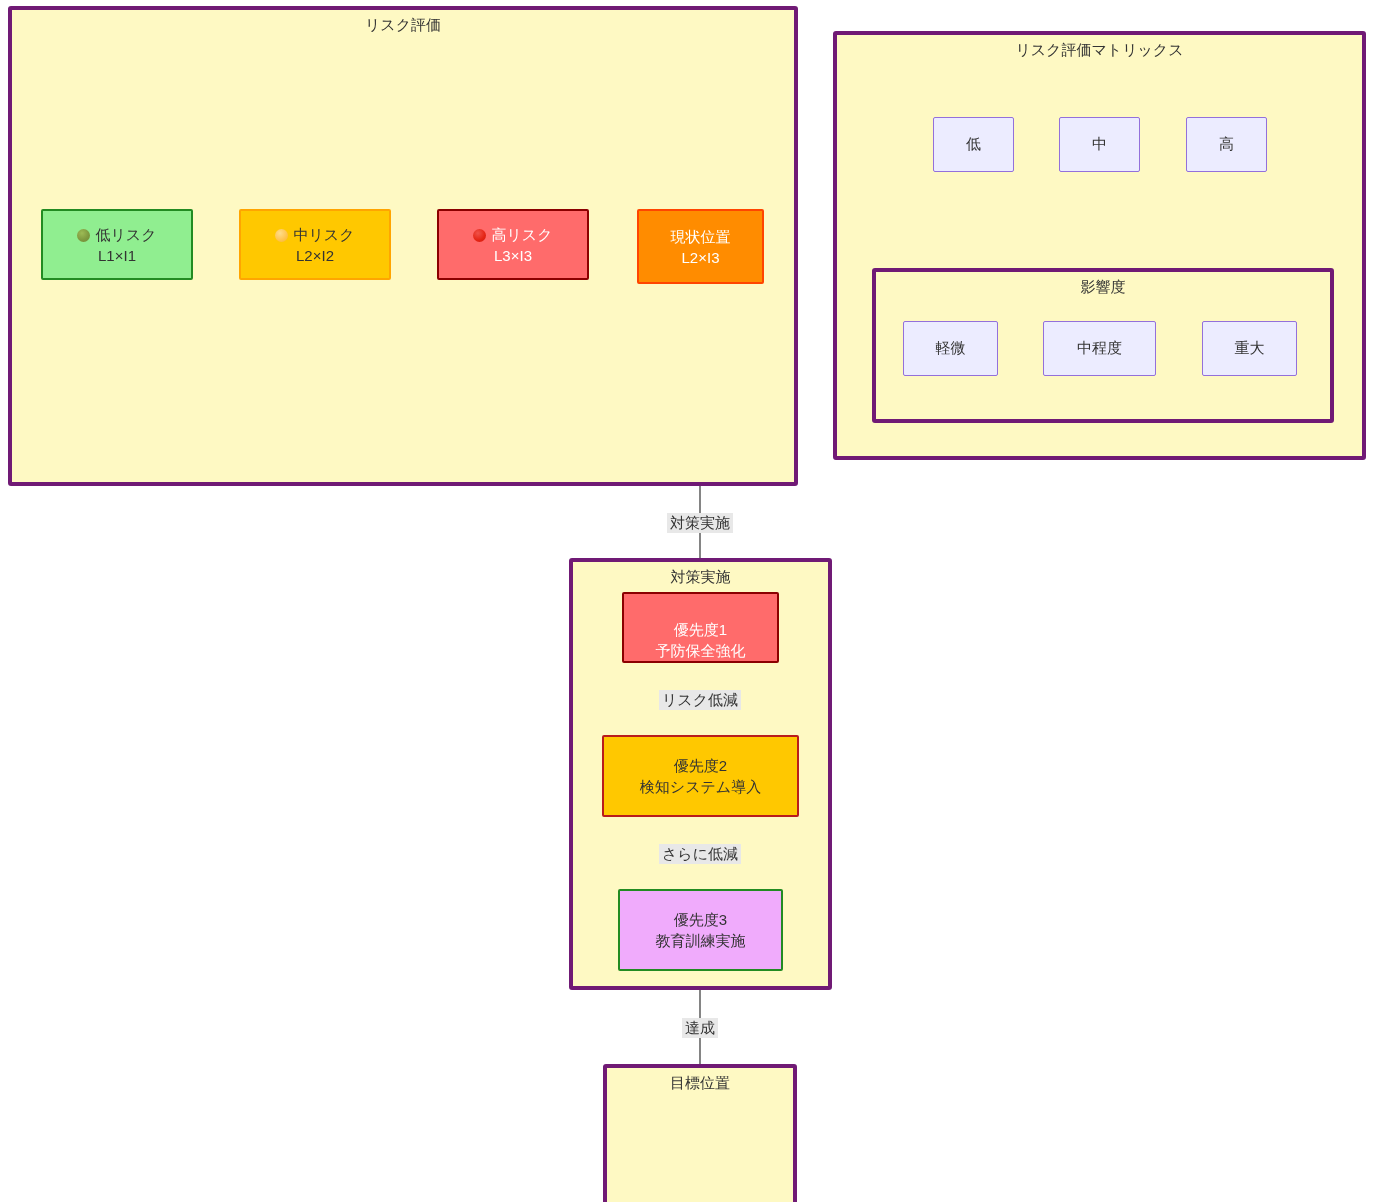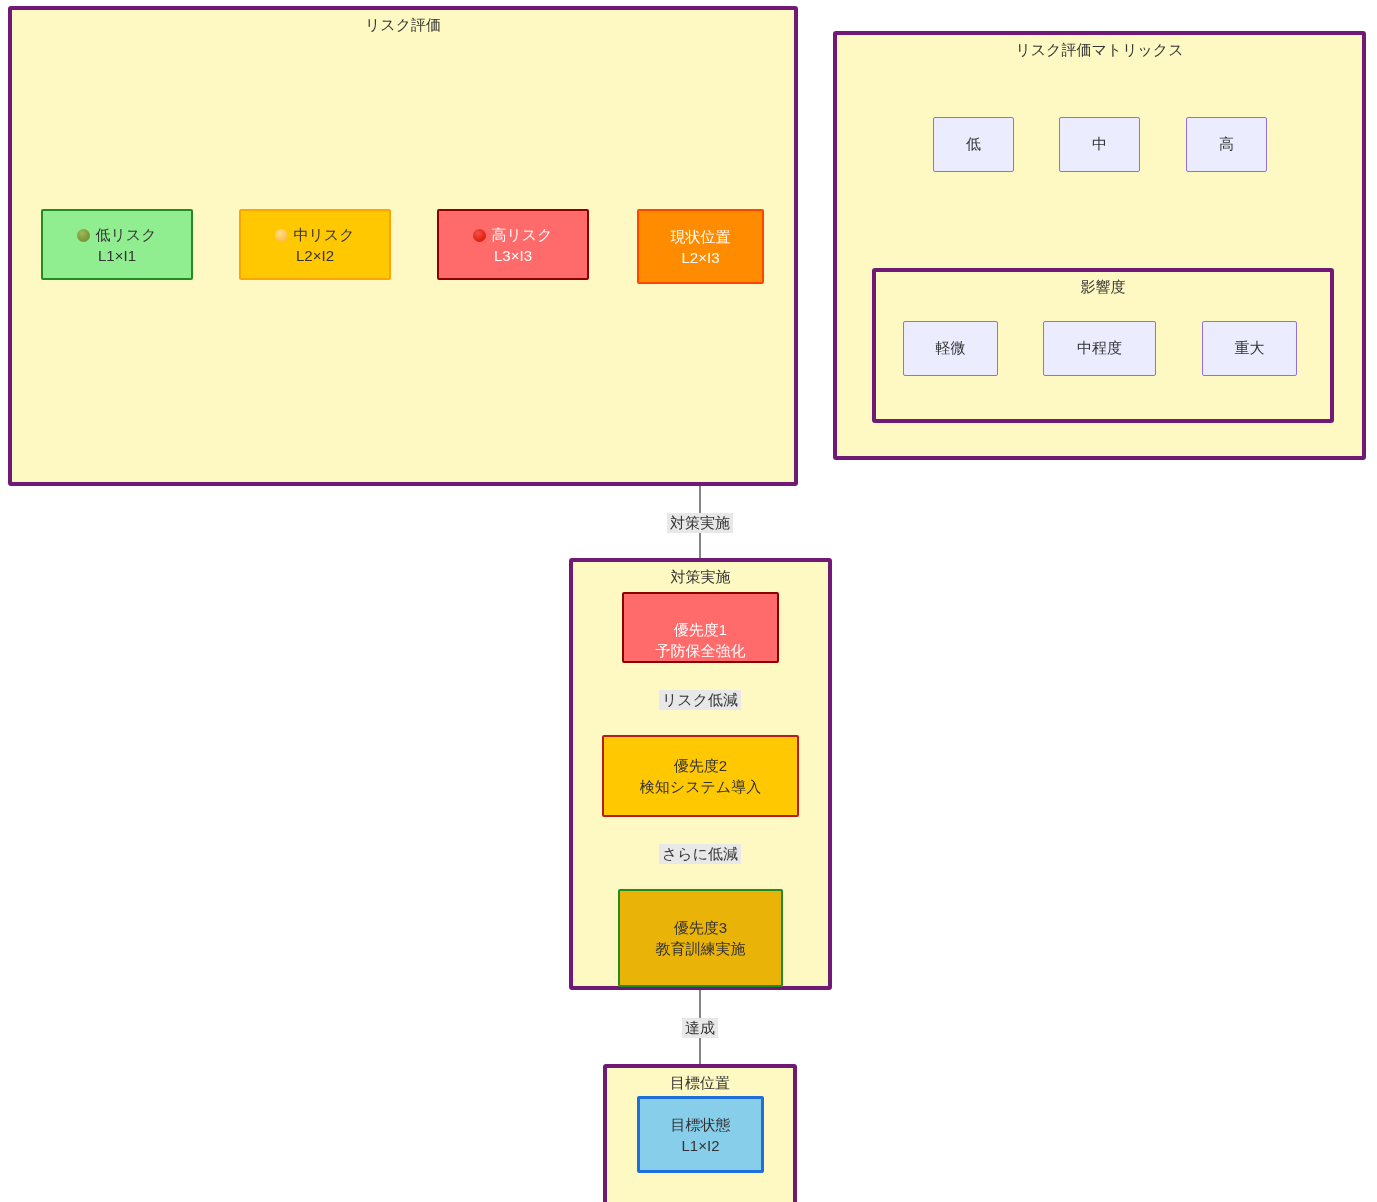--- a/index.html
+++ b/index.html
@@ -198,32 +198,28 @@
   <div class="node" style="left:622px; top:592px; width:157px; height:71px; background:#ff6b6b; border:2px solid #8b0000; color:#ffffff;justify-content:flex-end;">
     <span class="line">優先度1</span>
     <span class="line">予防保全強化</span>
   </div>
 
   <div class="node" style="left:602px; top:735px; width:197px; height:82px; background:#ffc800; border:2px solid #b91c1c; color:#333333;">
     <span class="line">優先度2</span>
     <span class="line">検知システム導入</span>
   </div>
 
-  <div class="node" style="left:618px; top:889px; width:165px; height:98px; background:#eab308; border:2px solid #228b22; color:#333333;">
+  <div class="node" style="left:618px; top:889px; width:165px; height:82px; background:#f0abfc; border:2px solid #228b22; color:#333333;">
     <span class="line">優先度3</span>
     <span class="line">教育訓練実施</span>
   </div>
 
   <div class="cluster" style="left:603px; top:1064px; width:194px; height:142px;">
     <div class="cluster-title">目標位置</div>
   </div>
 
-  <div class="node" style="left:637px; top:1096px; width:127px; height:77px; background:#87ceeb; border:3px solid #1e6fd9; color:#333333;">
-    <span class="line">目標状態</span>
-    <span class="line">L1×I2</span>
-  </div>
 
   <div class="edge-label" style="left:700px; top:513px;">対策実施</div>
   <div class="edge-label" style="left:700px; top:690px;">リスク低減</div>
   <div class="edge-label" style="left:700px; top:844px;">さらに低減</div>
   <div class="edge-label" style="left:700px; top:1018px;">達成</div>
 
 </div>
 
 </body></html>

